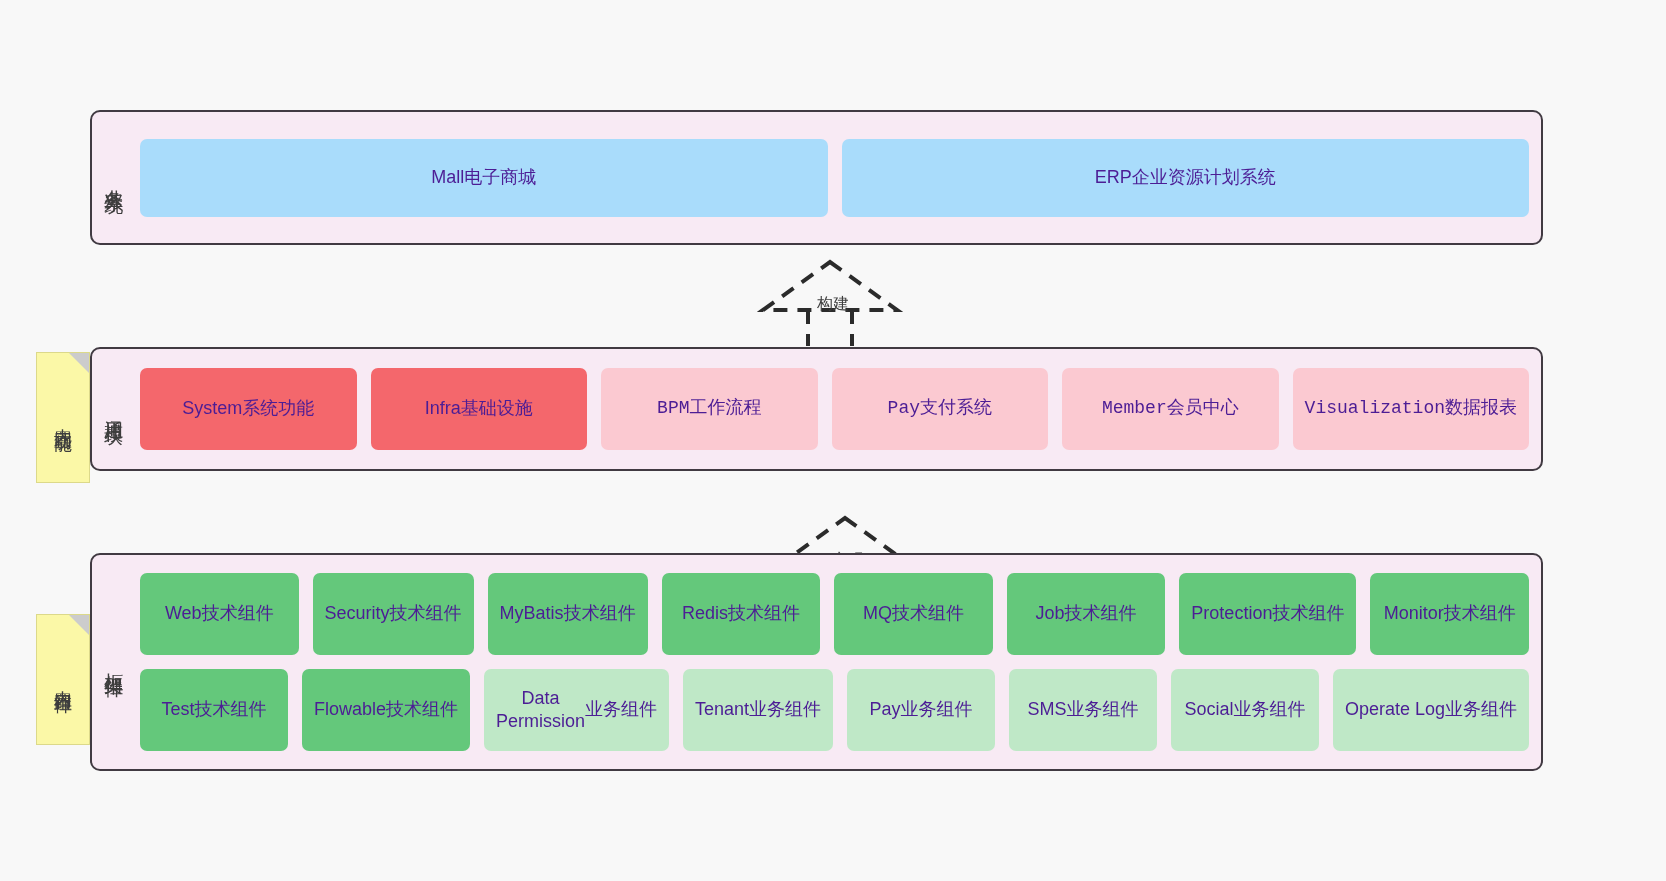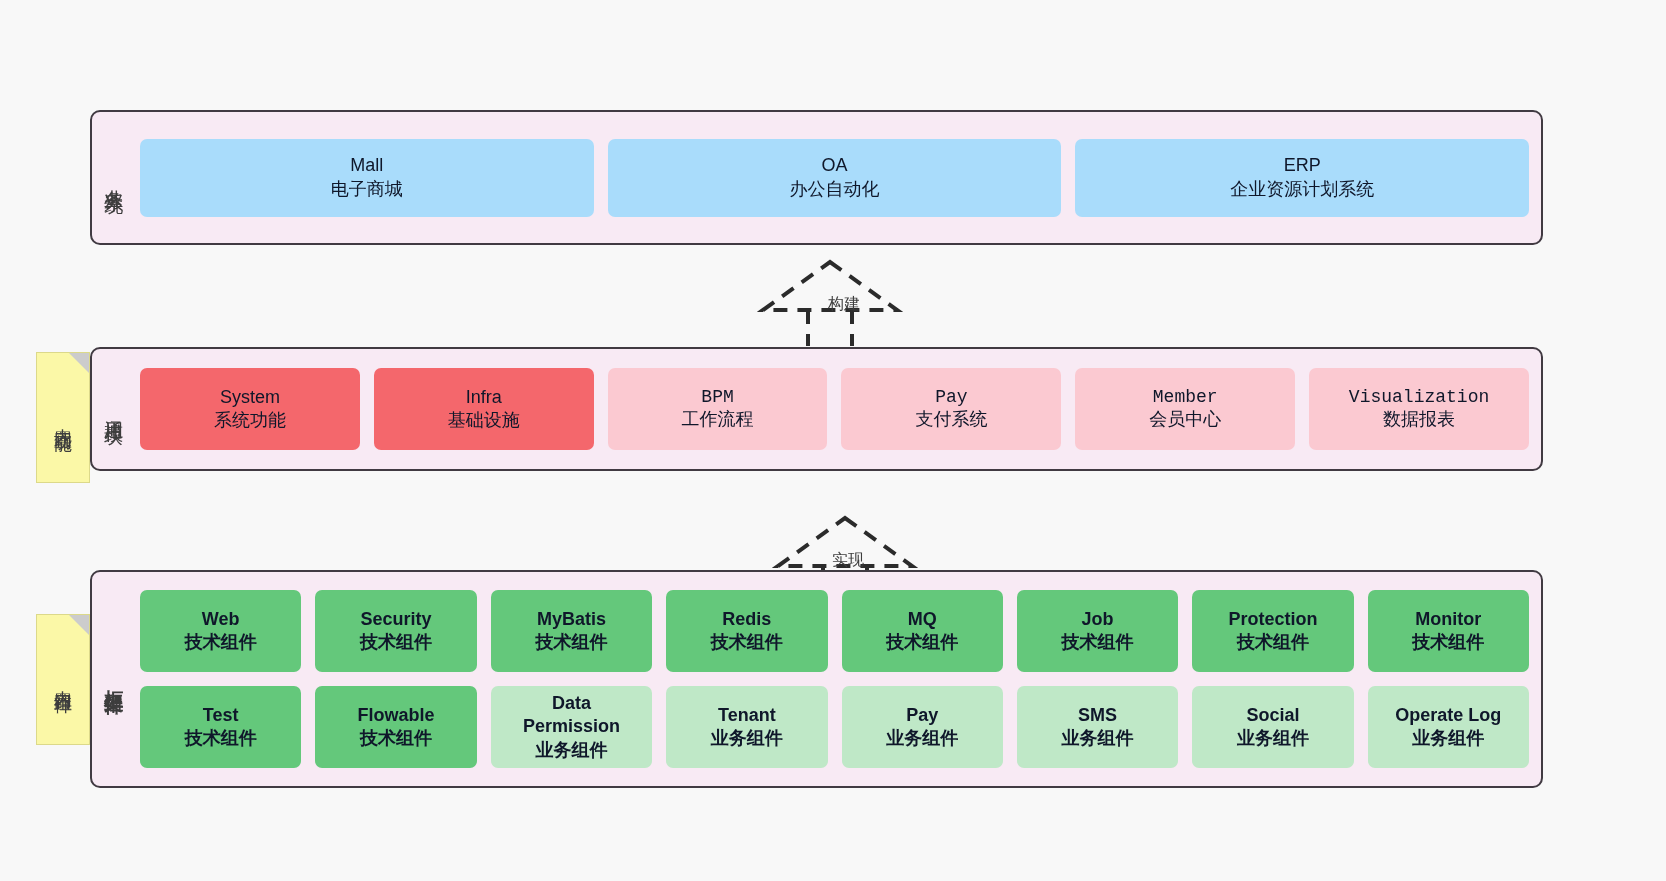--- a/index.html
+++ b/index.html
@@ -48,45 +48,45 @@
   .card-row{
     display:flex;
     align-items:stretch;
     justify-content:space-between;
     gap:14px;
   }
   .card{
     flex:1 1 0;
     border-radius:7px;
     display:flex;
-    flex-direction:column;
+    flex-direction:row;
     align-items:center;
     justify-content:center;
     text-align:center;
     box-sizing:border-box;
     padding:6px 12px;
     font-size:18px;
     line-height:1.28;
-    color:#0f172a;
+    color:#4c1d95;
   }
   .card .l1{white-space:nowrap;}
   .card .l2{white-space:nowrap;}
   .card.wrap .l1{white-space:normal;}
 
   
   .c-blue{background:#a9dcfb;}
   .c-red{background:#f4676c;}
   .c-pink{background:#fbc9d1;font-family:Liberation Mono, monospace;}
   .c-green{background:#64c87b;}
   .c-lgreen{background:#bfe8c7;}
 
   
   #layer-business{left:90px;top:110px;width:1453px;height:135px;}
   #layer-modules {left:90px;top:347px;width:1453px;height:124px;justify-content:flex-end;}
-  #layer-framework{left:90px;top:570px;width:1453px;height:218px;font-weight:bold;}
+  #layer-framework{left:90px;top:553px;width:1453px;height:218px;}
   #layer-framework .layer-body{gap:14px;padding-top:12px;padding-bottom:12px;}
   #layer-business .card-row{height:78px;}
   #layer-modules  .card-row{height:82px;}
   #layer-framework .card-row{height:82px;}
 
   
   .note{
     position:absolute;
     width:54px;
     background:#fbf8a7;
@@ -119,40 +119,36 @@
   .connector svg{display:block;overflow:visible;}
   .connector .conn-label{
     position:absolute;
     font-size:16px;
     color:#3d3d3d;
     background:transparent;
     white-space:nowrap;
     user-select:none;
   }
   #connector-build{left:755px;top:258px;width:150px;height:88px;}
-  #connector-build .conn-label{left:73px;top:36px;}
+  #connector-build .conn-label{left:62px;top:36px;}
   #connector-impl{left:770px;top:514px;width:150px;height:88px;}
   #connector-impl .conn-label{left:62px;top:36px;}
 </style>
 </head>
 <body>
 
 <div class="canvas">
 
   <div class="layer" id="layer-business">
     <div class="layer-title">业务系统</div>
     <div class="layer-body">
         <div class="card-row">
           <div class="card c-blue">
             <div class="l1">Mall</div>
             <div class="l2">电子商城</div>
-          </div>
-          <div class="card c-blue">
-            <div class="l1">OA</div>
-            <div class="l2">办公自动化</div>
           </div>
           <div class="card c-blue">
             <div class="l1">ERP</div>
             <div class="l2">企业资源计划系统</div>
           </div>
         </div>
       </div>
   </div>
 
   <div class="connector" id="connector-build">

